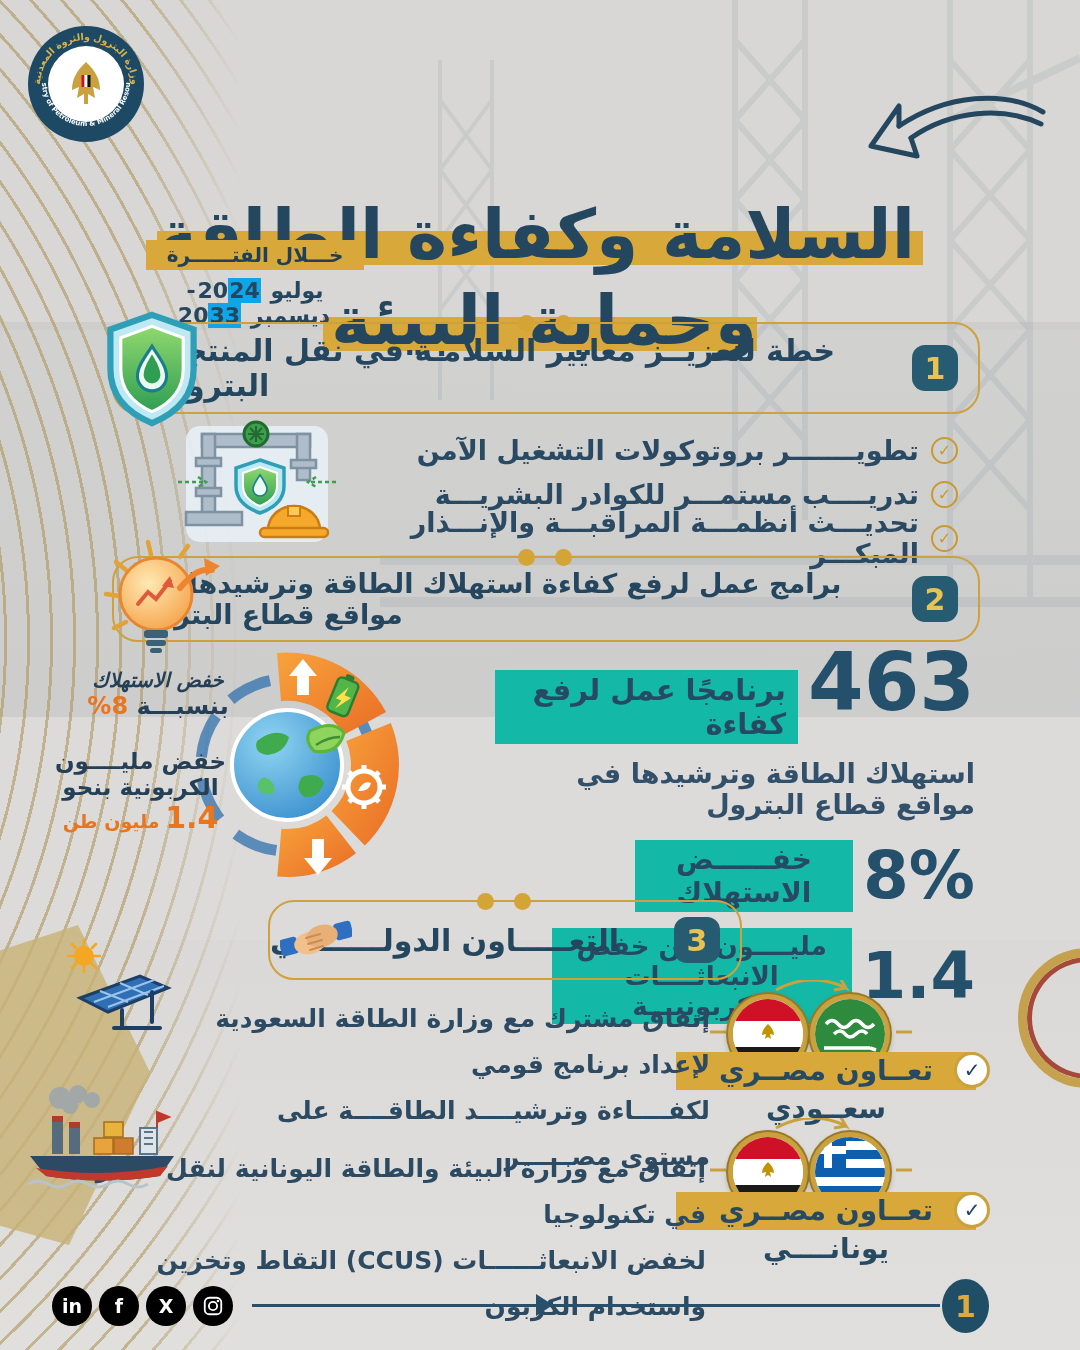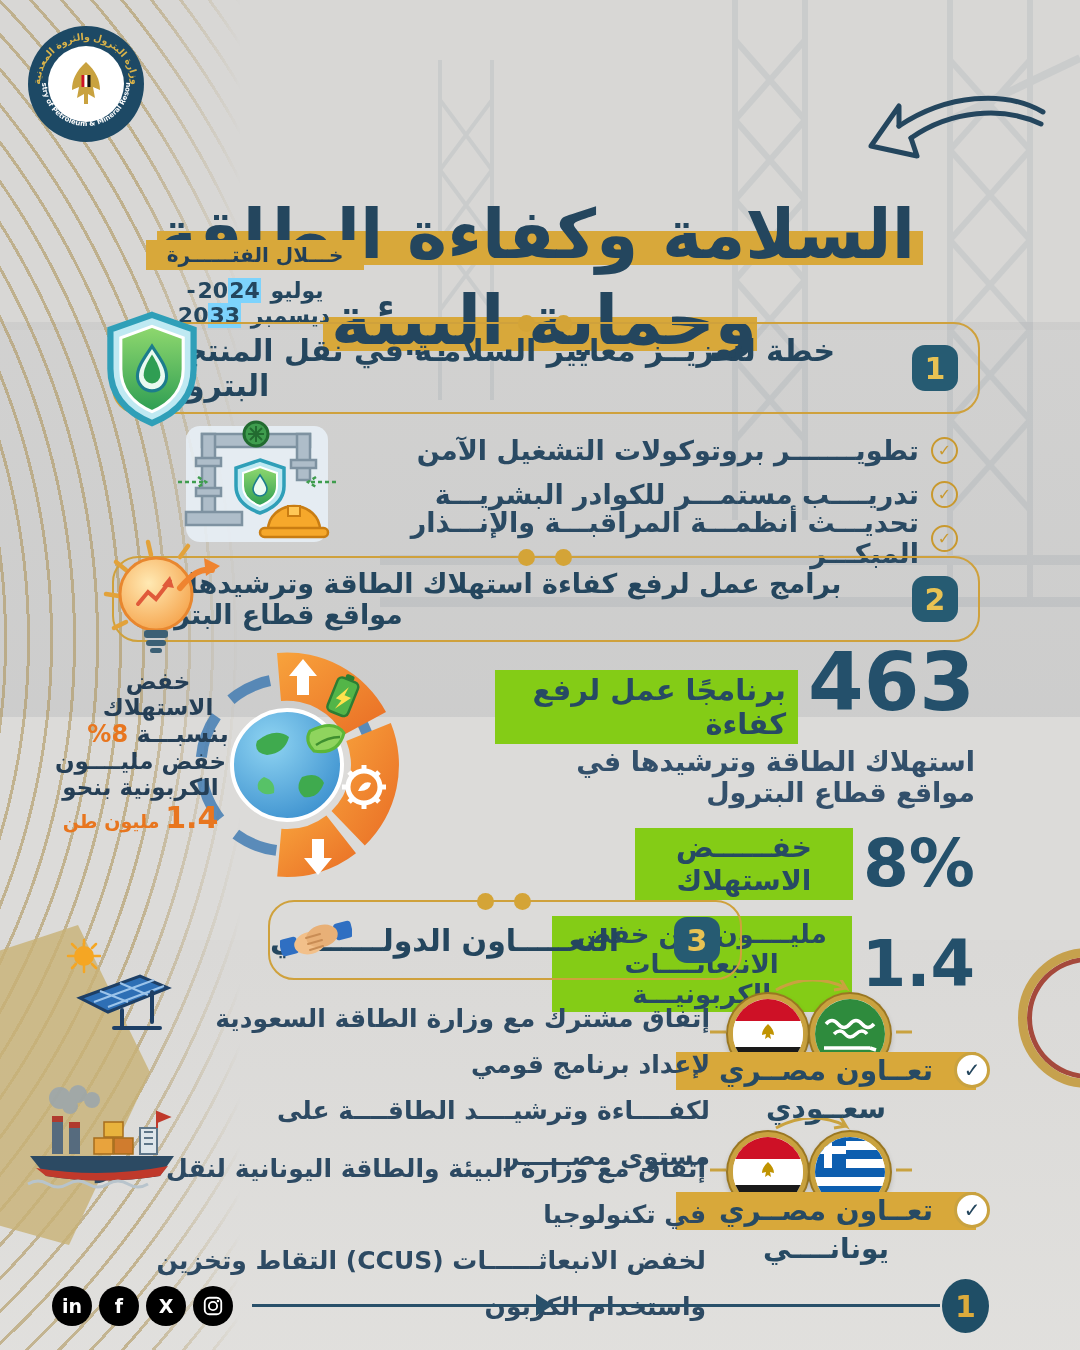--- a/index.html
+++ b/index.html
@@ -25,21 +25,21 @@
   .title{position:absolute;left:40px;top:146px;width:1000px;text-align:center;
      font-size:68px;font-weight:800;color:#24465e;line-height:86px;}
   .title span{background-image:linear-gradient(#d8a83a,#d8a83a);background-repeat:no-repeat;
      background-size:100% 34px;background-position:center 82%;padding:0 8px;}
   .period{position:absolute;left:140px;top:240px;width:230px;text-align:center;}
   .period-badge{display:block;background:#d8a83a;color:#223f58;font-weight:700;font-size:20px;
      padding:3px 6px;margin:0 6px 8px 6px;}
   .period-date{font-size:22px;font-weight:800;color:#24465e;direction:rtl;}
   .period-date .seg{margin:0 2px;}
   .yr{display:inline-block;direction:ltr;}
-  .hl{background:#7dd3fc;padding:0 1px;}
+  .hl{background:#0ea5e9;padding:0 1px;}
   
   .sec{position:absolute;border:2px solid #cfa13c;border-radius:26px;display:flex;align-items:center;}
   .sec::before,.sec::after{content:"";position:absolute;top:-9px;width:17px;height:17px;border-radius:50%;background:#d4a437;}
   .sec::before{left:calc(50% - 28px);} .sec::after{left:calc(50% + 9px);}
   .sec .badge{position:absolute;right:20px;top:50%;transform:translateY(-50%);width:46px;height:46px;
      border-radius:13px;background:#265b72;color:#e8c253;font-weight:800;font-size:30px;
      display:flex;align-items:center;justify-content:center;}
   .sec h2{margin:0;width:100%;text-align:left;padding:0 79px 0 20px;font-weight:800;color:#24465e;}
   #box1{left:112px;top:322px;width:868px;height:92px;}  #box1 h2{font-size:30px;}
   #box2{left:112px;top:556px;width:868px;height:86px;}  #box2 h2{font-size:27px;}
@@ -52,31 +52,31 @@
   .chk-row{display:flex;align-items:center;justify-content:flex-start;gap:12px;height:44px;}
   .chk-circ{flex:0 0 auto;width:27px;height:27px;border-radius:50%;border:2.5px solid #c9992e;
      color:#c9992e;font-size:16px;font-weight:800;display:flex;align-items:center;justify-content:center;}
   .chk-txt{font-size:27px;font-weight:800;color:#2a4a63;}
   .pipes-illu{position:absolute;left:172px;top:420px;width:170px;height:128px;}
   
   .stats{position:absolute;right:105px;top:648px;width:480px;}
   .stat-flex{display:flex;align-items:flex-start;justify-content:flex-start;gap:10px;}
   .stat-val{font-weight:800;color:#24506b;line-height:.88;}
   .v463{font-size:80px;} .v8{font-size:66px;} .v14{font-size:64px;}
-  .gbar{background:#84cc16;color:#274a63;font-weight:800;padding:3px 12px;}
+  .gbar{background:#14b8a6;color:#274a63;font-weight:800;padding:3px 12px;}
   .stat1 .gbar{font-size:29px;margin-top:22px;display:inline-block;}
-  .stat-rest{display:block;text-align:right;font-size:27px;font-weight:700;color:#33506b;margin-top:2px;padding-left:20px;}
+  .stat-rest{display:block;text-align:right;font-size:27px;font-weight:700;color:#33506b;margin-top:14px;padding-left:20px;}
   .stat2{margin-top:20px;} .stat3{margin-top:16px;}
   .stat2 .stat-flex,.stat3 .stat-flex{align-items:center;}
   .stat2 .gbar{font-size:28px;width:218px;text-align:center;}
   .stat3 .gbar{font-size:26px;width:300px;text-align:center;}
   
   .eco{position:absolute;left:172px;top:645px;width:242px;height:252px;}
   .ringlab1{position:absolute;left:72px;top:668px;width:172px;text-align:center;font-weight:800;color:#253f56;}
-  .ringlab1 .l1{font-size:23px;} .ringlab1 .l2{font-size:24px;}
+  .ringlab1 .l1{font-size:20px;font-style:italic;} .ringlab1 .l2{font-size:24px;}
   .ringlab2{position:absolute;left:48px;top:748px;width:185px;text-align:center;font-weight:800;color:#253f56;}
   .ringlab2 .l1,.ringlab2 .l2{font-size:23px;}
   .orange{color:#e8761f;} .ringlab2 .big{font-size:30px;} .ringlab2 .unit{font-size:19px;}
   
   .flags{position:absolute;width:210px;height:110px;direction:ltr;}
   #flags1{left:706px;top:980px;} #flags2{left:706px;top:1118px;}
   .flag{position:absolute;width:80px;height:80px;border-radius:50%;border:5px solid #c9a23f;
      box-shadow:0 0 0 2px #9a7722, 0 3px 6px rgba(0,0,0,.3);overflow:hidden;background:#fff;}
   .flag svg{position:absolute;left:-5px;top:-5px;}
   .flag.a{left:22px;top:14px;} .flag.b{left:104px;top:14px;}

